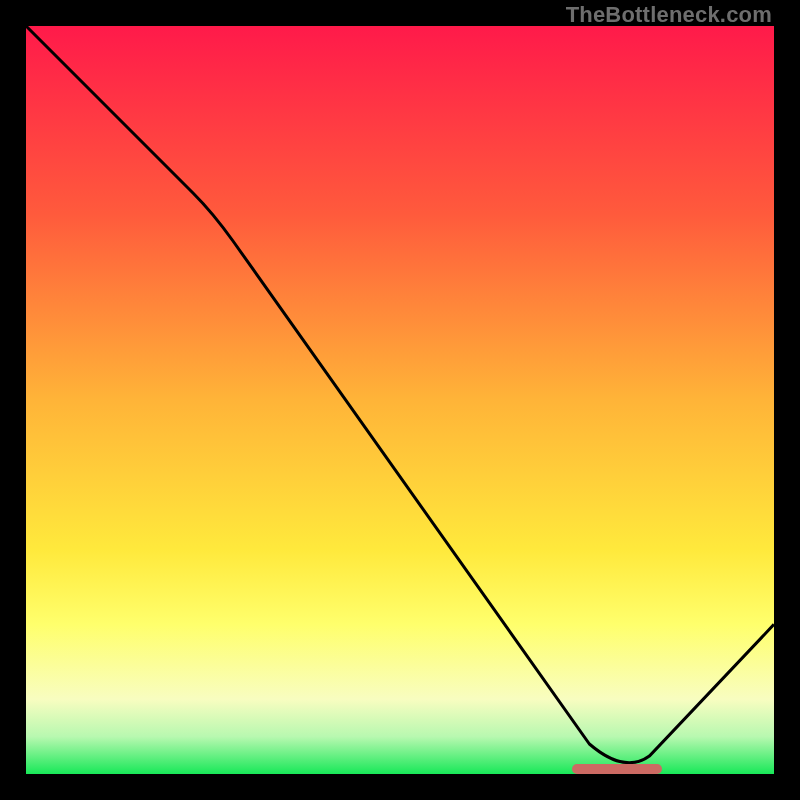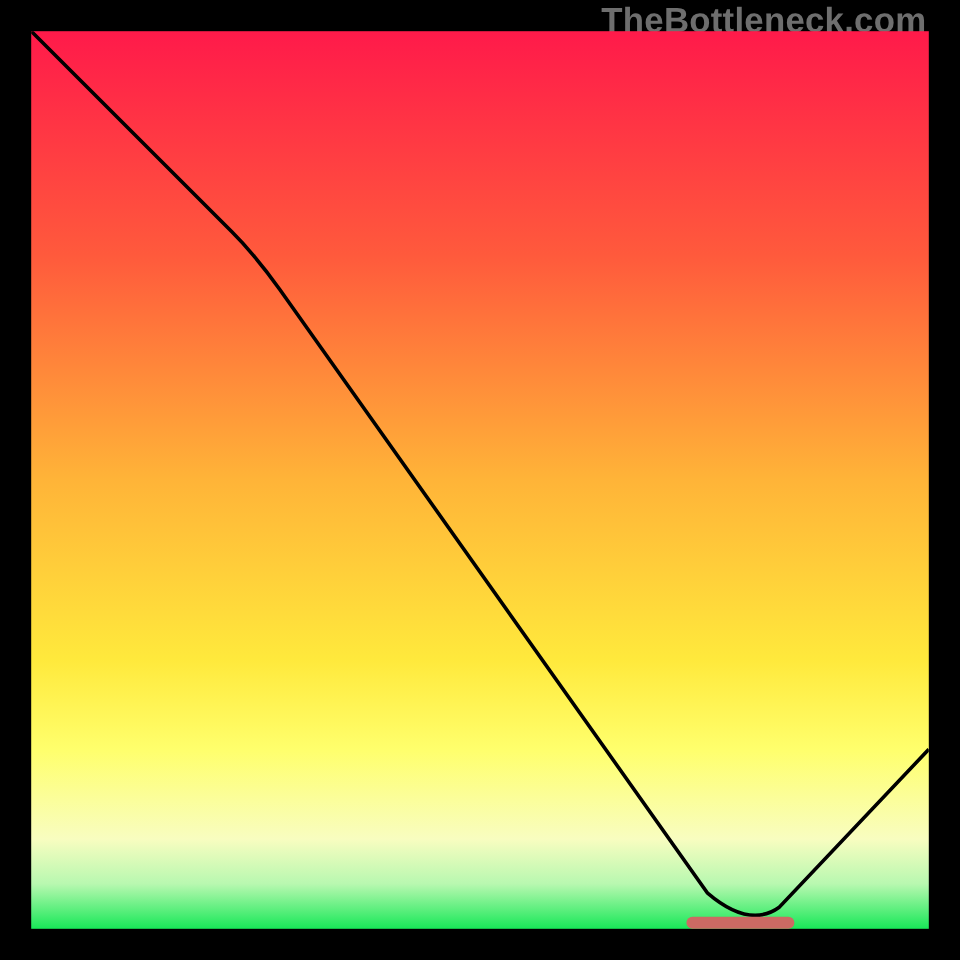--- a/index.html
+++ b/index.html
@@ -32,21 +32,21 @@
       #ffff6c 80%,
       #f8fdc0 90%,
       #b8f8b0 95%,
       #18e858 100%
     );
   }
   .watermark {
     position: absolute;
     top: 2px;
     right: 28px;
-    font-size: 29px;
+    font-size: 22px;
     font-weight: 600;
     color: #6e6e6e;
     letter-spacing: 0.2px;
   }
   svg.curve {
     position: absolute;
     left: 0;
     top: 0;
     width: 748px;
     height: 748px;

